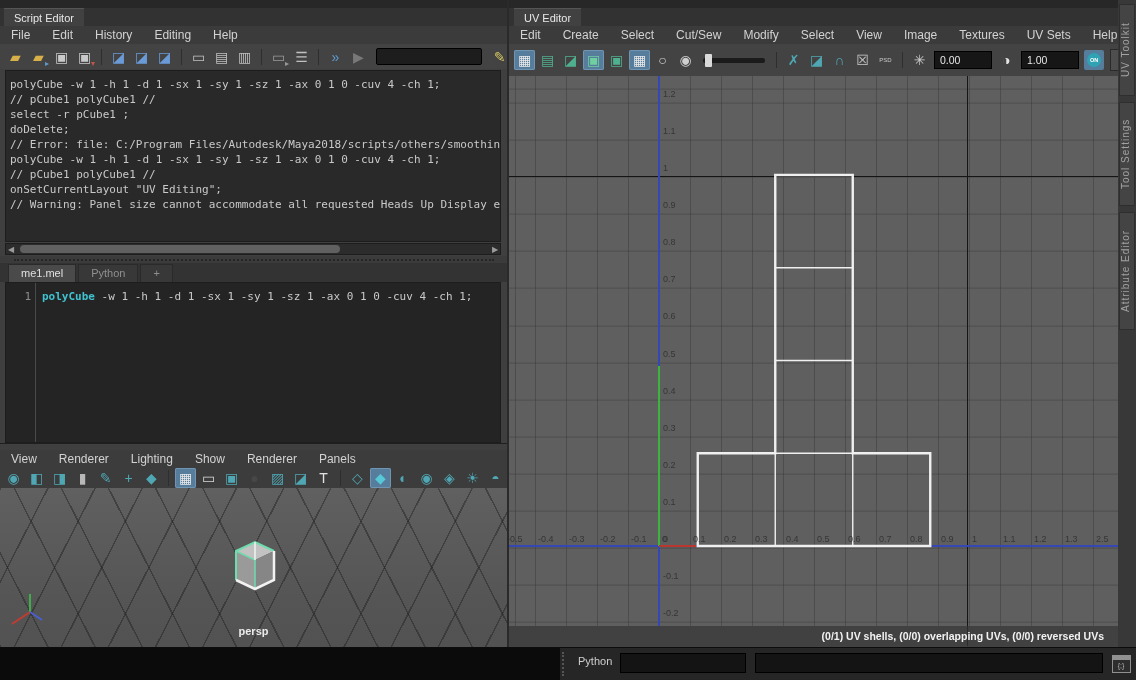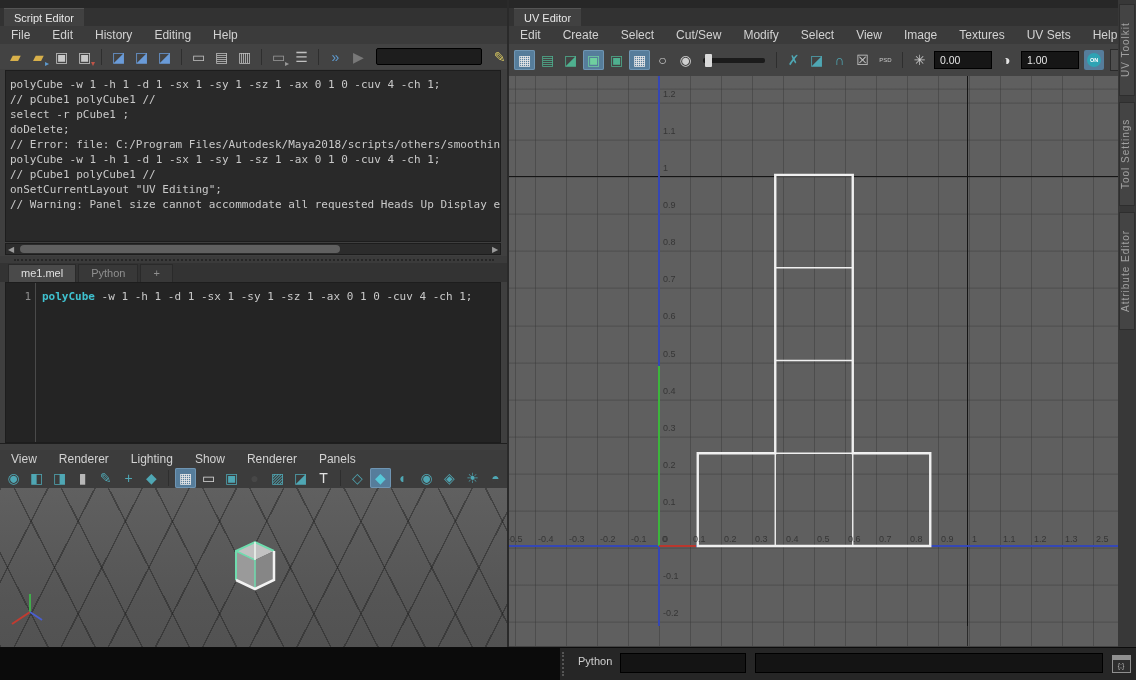--- a/index.html
+++ b/index.html
@@ -312,20 +312,21 @@
     <polyline points="10,14 29,23 29,52" fill="none" stroke="#6fdcae" stroke-width="1.5"></polyline>
     <polyline points="29,5 29,23" fill="none" stroke="#eef4ef" stroke-width="1.5"></polyline>
     <polyline points="48,14 48,43 29,52 10,43" fill="none" stroke="#f2f2f2" stroke-width="2.5"></polyline>
   </svg>
 
   <svg class="abs" id="vp-axis" width="42" height="36">
     <line x1="22" y1="20" x2="22" y2="2" stroke="#3fae4a" stroke-width="2"></line>
     <line x1="22" y1="20" x2="4" y2="32" stroke="#c23b30" stroke-width="2"></line>
     <line x1="22" y1="20" x2="34" y2="28" stroke="#4a5fd0" stroke-width="2"></line>
   </svg>
+  <div class="abs" id="persp-label">persp</div>
 
   <div class="abs divider-v"></div>
 
   <div class="abs" id="uv-panel">
     <div class="top-strip" style="width:609px;"></div>
     <div class="tabrow-rest" style="left:0;width:609px;"></div>
     <div class="panel-tab" style="left:5px;">UV Editor</div>
 
     <div class="menubar" style="left:0;top:26px;width:609px;">
         <span class="menu-item">Edit</span>
@@ -451,20 +452,21 @@
           <span class="tick" style="left: 154px; top: 272.5px;">0.5</span>
           <span class="tick" style="left: 154px; top: 309.6px;">0.4</span>
           <span class="tick" style="left: 154px; top: 346.7px;">0.3</span>
           <span class="tick" style="left: 154px; top: 383.8px;">0.2</span>
           <span class="tick" style="left: 154px; top: 420.9px;">0.1</span>
           <span class="tick" style="left: 154px; top: 458px;">0</span>
           <span class="tick" style="left: 154px; top: 495.1px;">-0.1</span>
           <span class="tick" style="left: 154px; top: 532.2px;">-0.2</span>
         </div>
 
+      <div id="uv-status">(0/1) UV shells, (0/0) overlapping UVs, (0/0) reversed UVs</div>
       <div class="uvline" style="left:458px;top:550px;width:1px;height:20px;background:#2b2b2b;"></div>
     </div>
   </div>
 
   <div class="abs" id="right-strip">
       <div class="vtab" style="top: 4px; height: 92px;">UV Toolkit</div>
       <div class="vtab" style="top: 102px; height: 104px;">Tool Settings</div>
       <div class="vtab" style="top: 212px; height: 118px;">Attribute Editor</div>
     </div>
 

